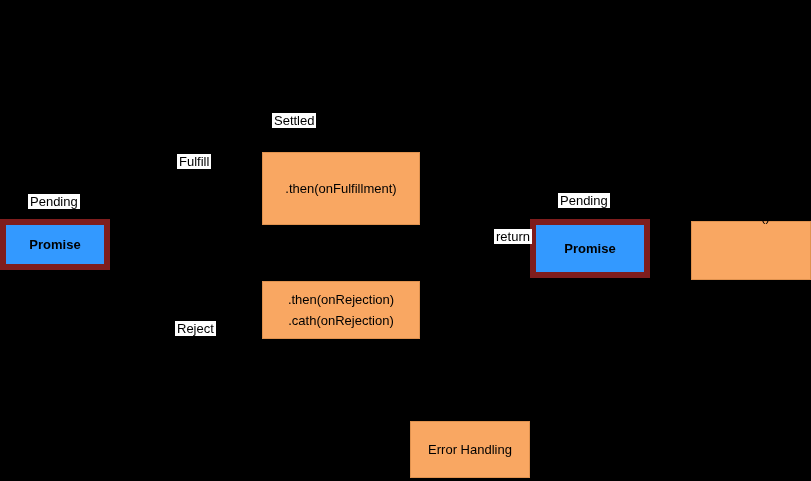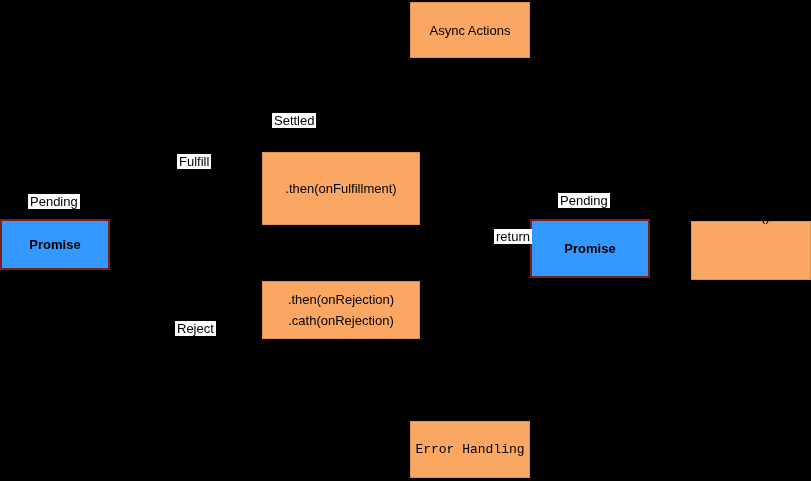--- a/index.html
+++ b/index.html
@@ -22,58 +22,55 @@
     font-size: 13px;
     line-height: 21px;
     box-sizing: border-box;
   }
   .node.orange {
     background: #F9A762;
     border: 1px solid #e0924f;
   }
   .node.blue {
     background: #3399FF;
-    border: 2px solid #7f1d1d;
+    border: 6px solid #7f1d1d;
     font-weight: bold;
   }
   .edge-label {
     position: absolute;
     background: #FFFFFF;
     color: #000000;
     font-size: 13px;
     line-height: 15px;
     padding: 0 2px;
     white-space: nowrap;
   }
 
   
   #async-actions   { left: 410px; top: 2px;   width: 120px; height: 56px; }
   #promise-left    { left: 0px;   top: 219px; width: 110px; height: 51px; }
   #then-fulfill    { left: 262px; top: 152px; width: 158px; height: 73px; }
   #then-reject     { left: 262px; top: 281px; width: 158px; height: 58px; text-align: center; }
   #promise-right   { left: 530px; top: 219px; width: 120px; height: 59px; }
   #then-catch      { left: 691px; top: 221px; width: 120px; height: 59px; gap: 47px; }
-  #error-handling  { left: 410px; top: 421px; width: 120px; height: 57px; font-family: Liberation Mono, monospace; }
+  #error-handling  { left: 410px; top: 421px; width: 120px; height: 57px; }
 
   
   #lbl-pending-left  { left: 28px;  top: 194px; }
   #lbl-fulfill       { left: 177px; top: 154px; }
   #lbl-settled       { left: 272px; top: 113px; }
   #lbl-reject        { left: 175px; top: 321px; }
   #lbl-return        { left: 494px; top: 229px; }
   #lbl-pending-right { left: 558px; top: 193px; }
 </style>
 </head>
 <body>
 
 <div id="canvas">
 
-  <div id="async-actions" class="node orange">
-    <span>Async Actions</span>
-  </div>
 
   <div id="promise-left" class="node blue">
     <span>Promise</span>
   </div>
 
   <div id="then-fulfill" class="node orange">
     <span>.then(onFulfillment)</span>
   </div>
 
   <div id="then-reject" class="node orange">

